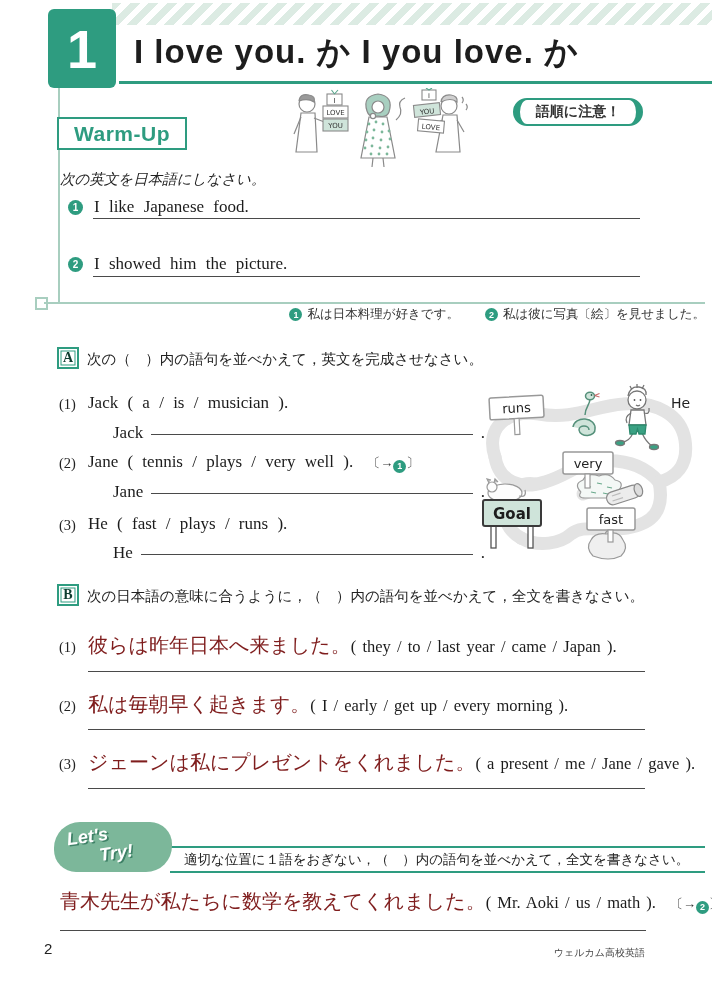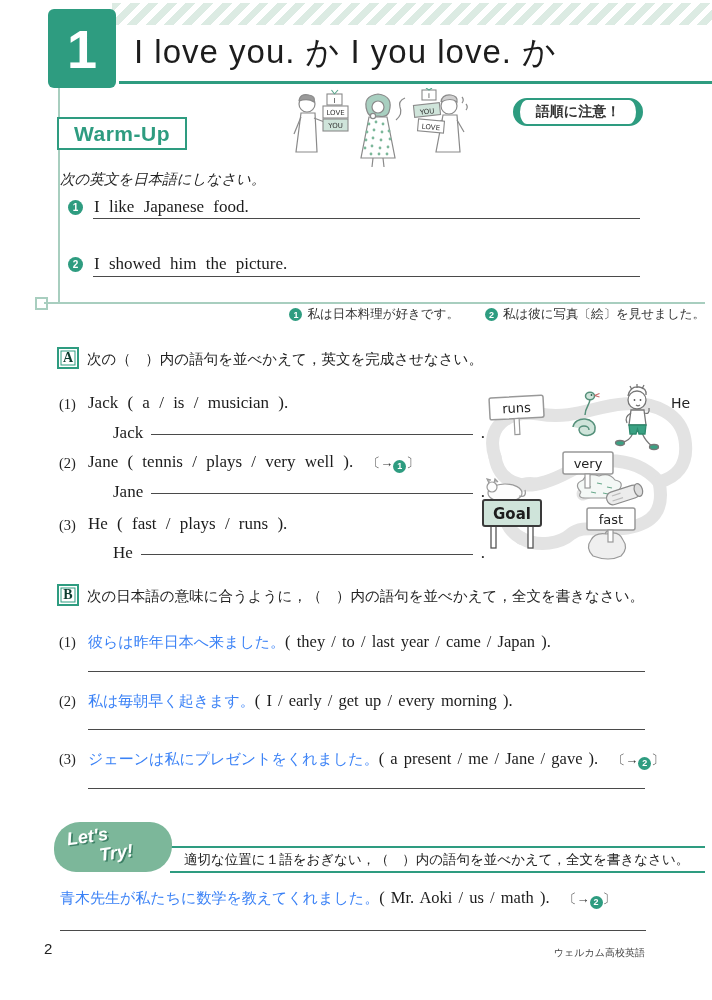--- a/index.html
+++ b/index.html
@@ -6,21 +6,21 @@
   .page{position:relative;width:712px;height:1000px;background:#fff;overflow:hidden;
         font-family:"Liberation Sans",sans-serif;color:#222;}
   .abs{position:absolute;}
 
   
   .stripes{position:absolute;left:112px;right:0;top:3px;height:22px;
            background:repeating-linear-gradient(135deg,#DCEBE3 0 7px,#ffffff 7px 13px);}
   .unitbox{position:absolute;left:48px;top:9px;width:68px;height:79px;background:#2E9C80;
            border-radius:6px;display:flex;align-items:center;justify-content:center;}
   .unitbox span{color:#fff;font-size:54px;font-weight:bold;line-height:1;}
-  .title{position:absolute;left:134px;top:30px;margin:0;font-size:33px;font-weight:normal;
+  .title{position:absolute;left:134px;top:30px;margin:0;font-size:33px;font-weight:bold;
          letter-spacing:1px;color:#1d1d1d;white-space:nowrap;}
   .title-rule{position:absolute;left:119px;right:0;top:81px;height:3px;background:#2E9C80;}
   .badge{position:absolute;left:513px;top:98px;width:130px;height:28px;box-sizing:border-box;
          border:2px solid #2E9C80;border-left-width:7px;border-right-width:7px;border-radius:15px;
          display:flex;align-items:center;justify-content:center;font-size:14px;font-weight:bold;color:#333;}
 
   
   .vline{position:absolute;left:58px;top:88px;width:2px;height:215px;background:#A8CEBF;}
   .cornersq{position:absolute;left:35px;top:297px;width:9px;height:9px;border:2px solid #A8CEBF;background:#fff;}
   .hline{position:absolute;left:44px;top:302px;width:661px;height:2px;background:#A8CEBF;}
@@ -48,21 +48,21 @@
   .secbox span{font-family:"Liberation Serif",serif;font-weight:bold;font-size:14px;color:#0e3d30;}
 
   .item-num{position:absolute;font-family:"Liberation Serif",serif;font-size:14.5px;color:#222;}
   .prompt{position:absolute;white-space:nowrap;}
   .ref{font-size:13px;color:#333;margin-left:14px;white-space:nowrap;}
   .stemrow{position:absolute;display:flex;align-items:baseline;margin-left:25px;}
   .fill-line{flex:1;border-bottom:1.5px solid #4a4a4a;margin:0 8px;transform:translateY(-3px);}
 
   .brow{position:absolute;display:flex;align-items:baseline;white-space:nowrap;}
   .bnum{font-family:"Liberation Serif",serif;font-size:14.5px;width:29px;flex:0 0 auto;}
-  .jp{font-size:15px;color:#3b82f6;}
+  .jp{font-size:20px;color:#7f1d1d;}
   .en16{font-family:"Liberation Serif",serif;font-size:16.5px;word-spacing:2px;color:#1c1c1c;}
 
   
   .lt-badge{position:absolute;left:54px;top:822px;width:118px;height:50px;background:#7CB79A;
             border-radius:26px 22px 26px 22px;z-index:2;}
   .lt-badge .txt{position:absolute;left:0;top:2px;width:100%;transform:rotate(-8deg);
                  color:#fff;font-weight:bold;font-style:italic;font-size:18px;line-height:1.1;
                  text-shadow:1.5px 1.5px 0 #3f8167;}
   .lt-badge .l1{margin-left:14px;display:block;}
   .lt-badge .l2{margin-left:44px;display:block;}

